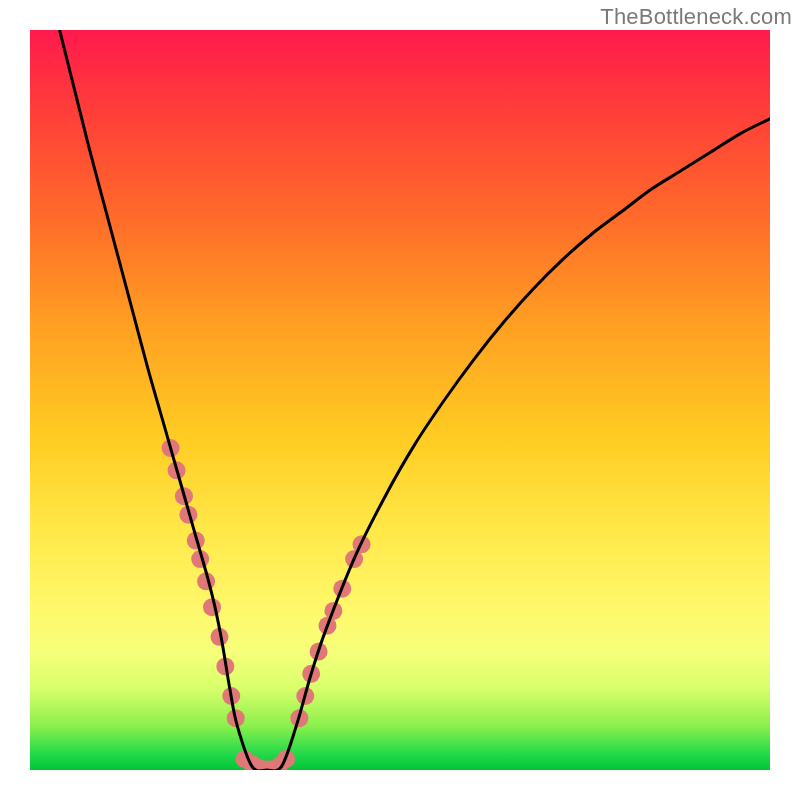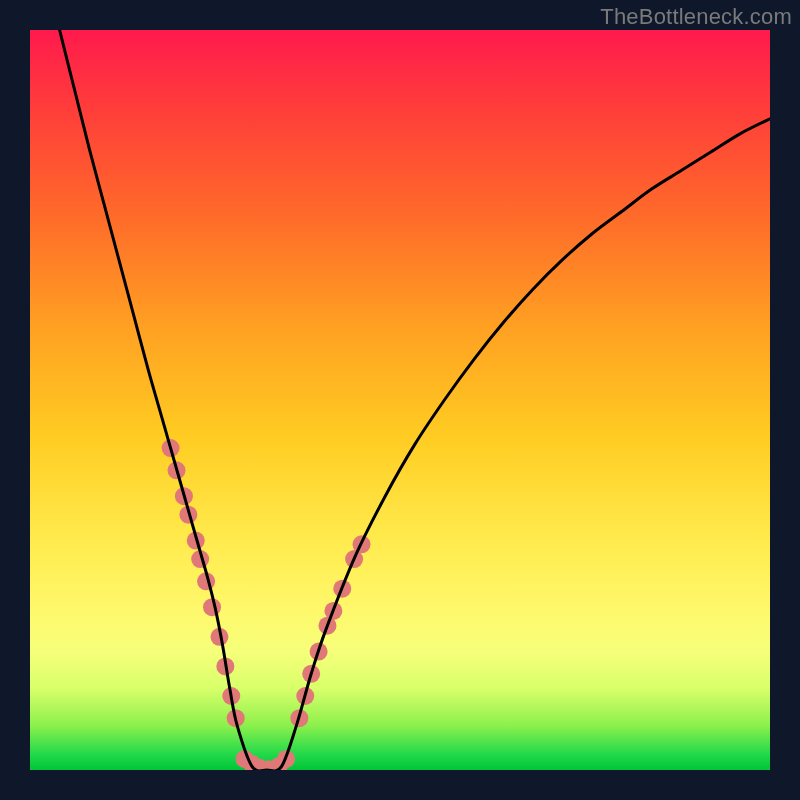--- a/index.html
+++ b/index.html
@@ -10,21 +10,21 @@
     overflow: hidden;
     background: #000;
     font-family: Arial, Helvetica, sans-serif;
   }
   .frame {
     position: absolute;
     top: 0;
     left: 0;
     width: 800px;
     height: 800px;
-    background: #0f172a;
+    background: #ffffff;
   }
   .plot {
     position: absolute;
     top: 30px;
     left: 30px;
     width: 740px;
     height: 740px;
     background: linear-gradient(to bottom,
       #ff1a4d 0%,
       #ff3b3b 10%,

